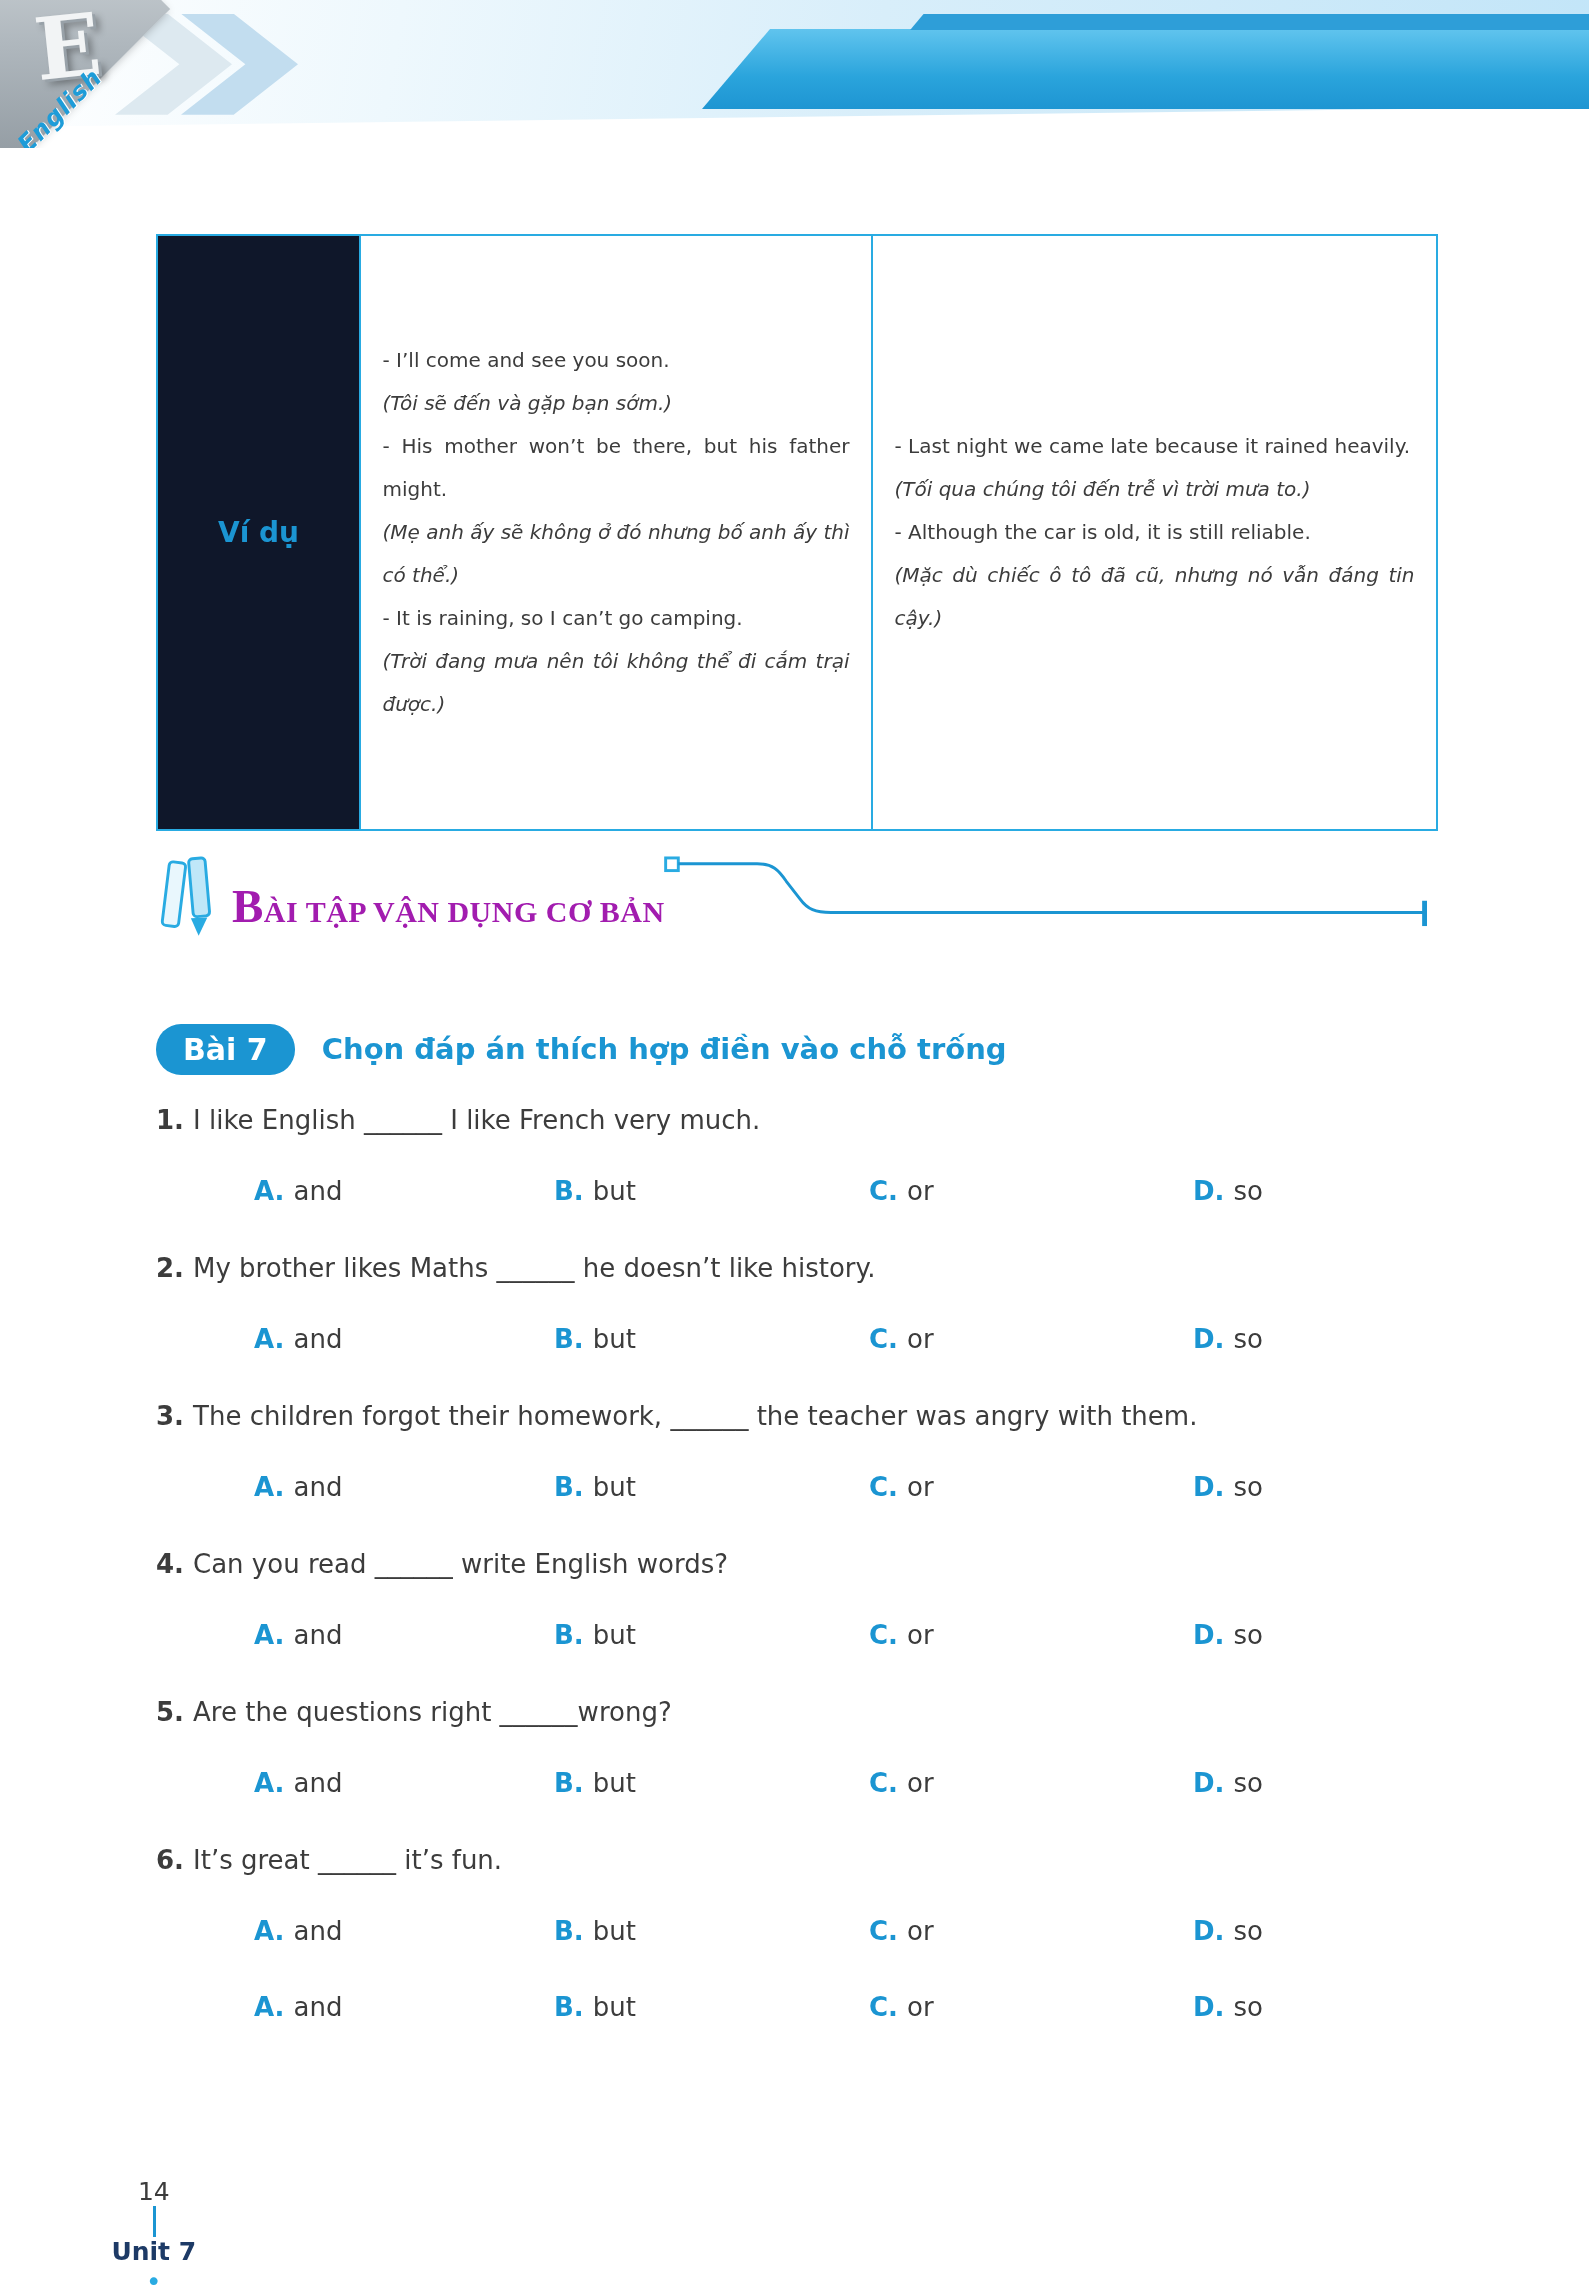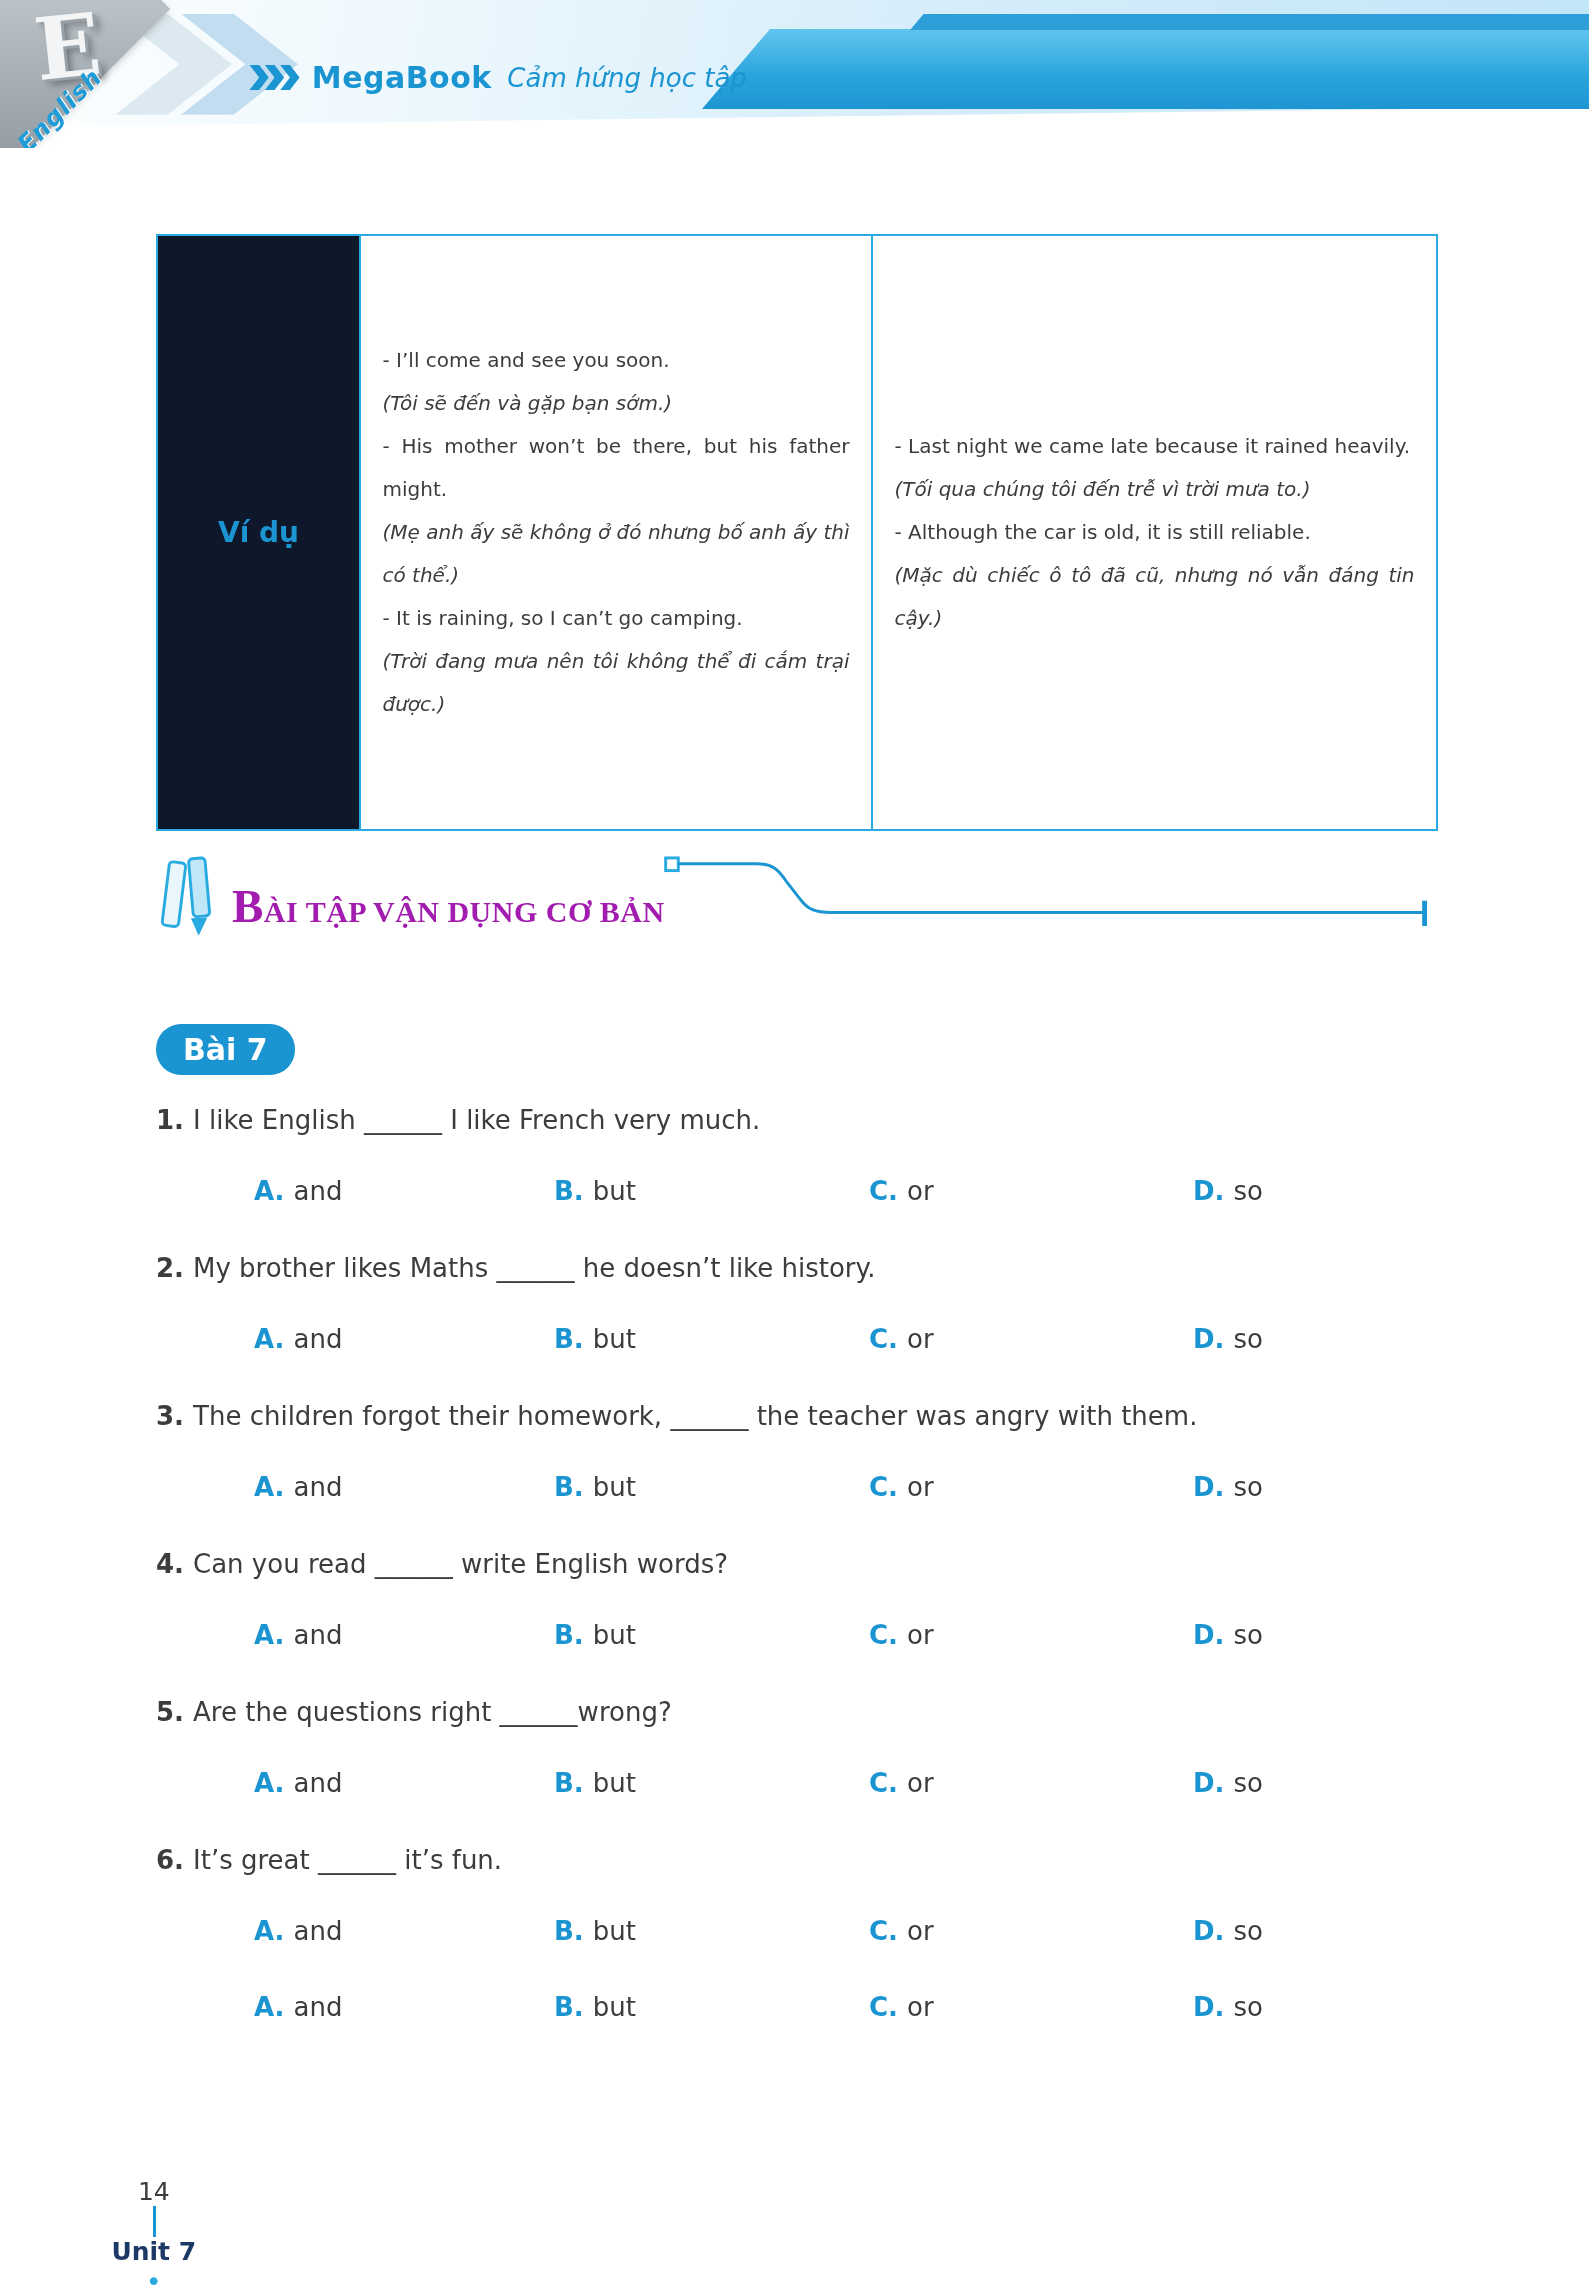--- a/index.html
+++ b/index.html
@@ -108,33 +108,20 @@
     <div class="hdr-base"></div>
     <div class="chev chev-1"></div>
     <div class="chev chev-2"></div>
     <div class="hdr-blue"></div>
     <div class="hdr-blue-strip"></div>
 
     <div class="corner-shape"></div>
     <div class="big-e">E</div>
     <div class="corner-word">English</div>
 
-    <div class="brand">
-      <span class="brand-chevrons">
-        <svg width="53" height="25" viewBox="0 0 54 26" aria-hidden="true">
-          <g fill="#1b95d2">
-            <path d="M0 0 L10 0 L20 13 L10 26 L0 26 L10 13 Z"></path>
-            <path d="M16 0 L26 0 L36 13 L26 26 L16 26 L26 13 Z"></path>
-            <path d="M32 0 L42 0 L52 13 L42 26 L32 26 L42 13 Z"></path>
-          </g>
-        </svg>
-      </span>
-      <span class="brand-name">MegaBook</span>
-      <span class="brand-tagline">Cảm hứng học tập</span>
-    </div>
   </header>
 
   <table class="example-table">
     <colgroup>
         <col style="width:203px">
         <col style="width:512px">
         <col style="width:565px">
       </colgroup>
     <tbody>
         <tr>
@@ -172,20 +159,21 @@
       <svg width="772" height="72" viewBox="0 0 792 74" aria-hidden="true">
         <rect x="2" y="2" width="13" height="13" fill="#ffffff" stroke="#29abe2" stroke-width="3"></rect>
         <path d="M15 8 H 96 C 112 8 118 14 126 26 L 140 44 C 148 55 156 58 172 58 H 782" fill="none" stroke="#1b95d2" stroke-width="3"></path>
         <line x1="782" y1="46" x2="782" y2="72" stroke="#1b95d2" stroke-width="5"></line>
       </svg>
     </span>
   </div>
 
   <div class="exercise-header">
     <span class="badge">Bài 7</span>
+    <span class="exercise-title">Chọn đáp án thích hợp điền vào chỗ trống</span>
   </div>
 
   <div class="questions" id="questions">
       <div class="question">
         <p class="q-line"><span class="q-num">1. </span><span>I like English ______ I like French very much.</span></p>
         <div class="options">
           <div class="option"><span class="opt-letter">A. </span><span>and</span></div>
           <div class="option"><span class="opt-letter">B. </span><span>but</span></div>
           <div class="option"><span class="opt-letter">C. </span><span>or</span></div>
           <div class="option"><span class="opt-letter">D. </span><span>so</span></div>

